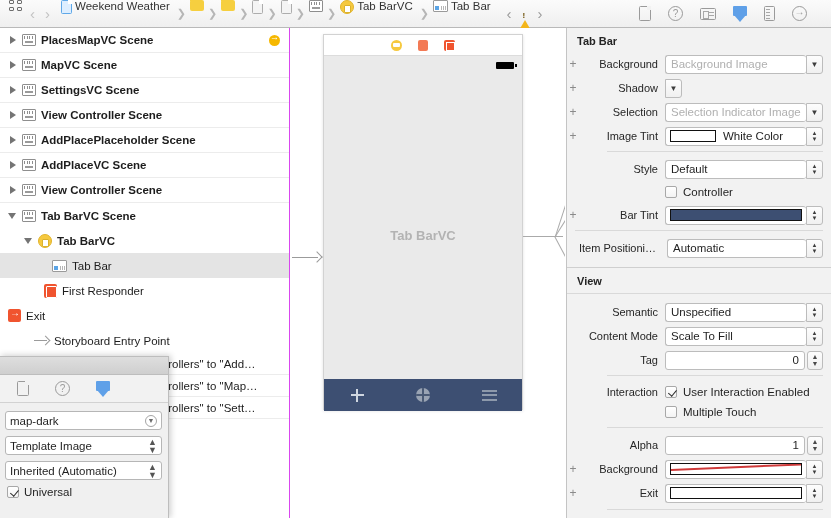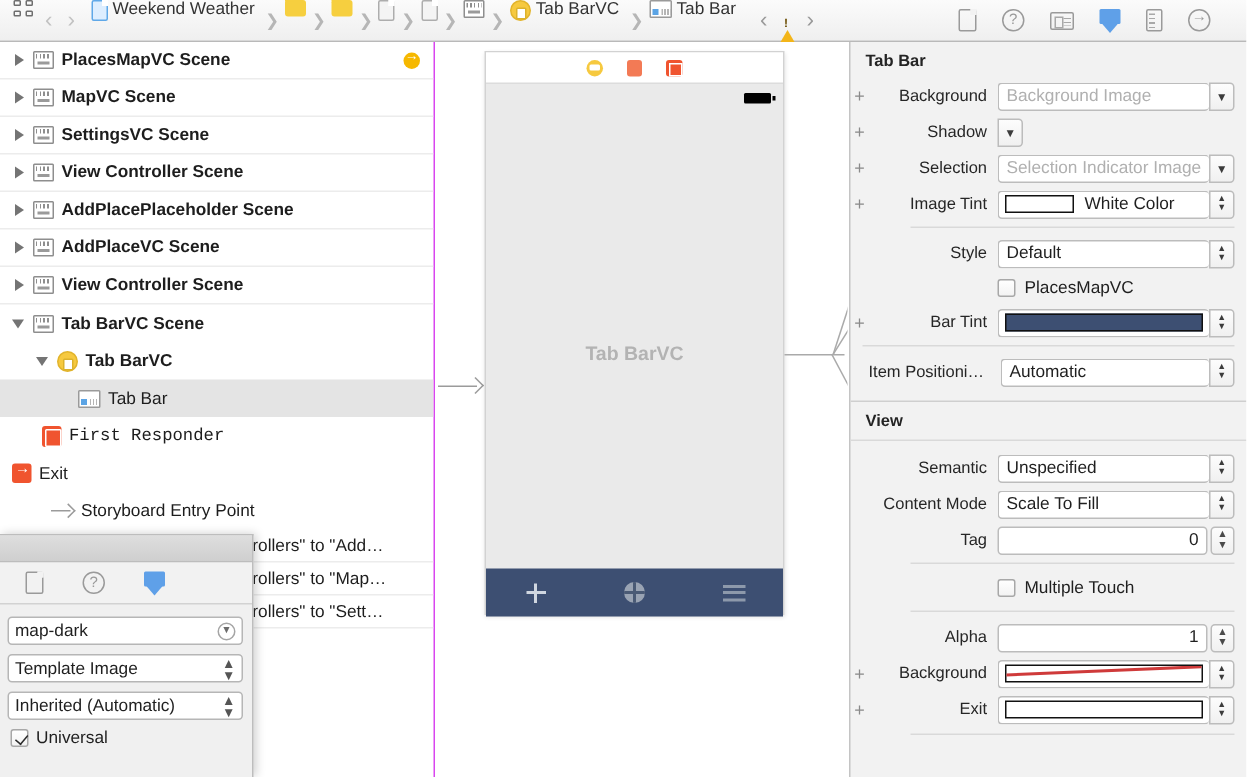--- a/index.html
+++ b/index.html
@@ -367,21 +367,21 @@
       <span class="disc open"></span>
       <span class="ico ico-vc"></span>
       <span class="lbl">Tab BarVC</span>
     </div>
 
     <div class="orow nb sel" style="padding-left:52px;">
       <span class="ico ico-tabbar"></span>
       <span class="lbl reg">Tab Bar</span>
     </div>
 
-    <div class="orow nb" style="padding-left:28px;font-family:Liberation Mono, monospace;">
+    <div class="orow nb" style="padding-left:44px;">
       <span class="ico ico-fr"></span>
       <span class="lbl reg">First Responder</span>
     </div>
 
     <div class="orow nb" style="">
       <span class="ico ico-exit"></span>
       <span class="lbl reg">Exit</span>
     </div>
 
     <div class="orow nb" style="padding-left:34px;">
@@ -523,21 +523,21 @@
           </span>
         <span class="dbtn" style="flex-direction:column;line-height:6px;font-size:6px;">▲<br>▼</span>
       </span>
     </div>
 
     <div class="chkline">
       <span class="plus empty">+</span>
       <span class="ilabel"></span>
       <span class="chkrow">
         <span class="chk"></span>
-        <span>PlacesMapVC</span>
+        <span>Controller</span>
       </span>
     </div>
 
     <div class="irow" style="margin-top:2px;">
       <span class="plus">+</span>
       <span class="ilabel">Bar Tint</span>
       <span class="ctrl">
         <span class="swatchbox">
           <span class="swatch wide navy"></span>
         </span>
@@ -588,20 +588,28 @@
       <span class="plus empty">+</span>
       <span class="ilabel">Tag</span>
       <span class="ctrl">
         <span class="textfield num">0</span>
         <span class="vbtn sep">▲<br>▼</span>
       </span>
     </div>
 
     <div class="sec-rule" style="margin:4px 8px 6px 40px;"></div>
 
+    <div class="chkline">
+      <span class="plus empty">+</span>
+      <span class="ilabel">Interaction</span>
+      <span class="chkrow">
+        <span class="chk on"></span>
+        <span>User Interaction Enabled</span>
+      </span>
+    </div>
 
     <div class="chkline">
       <span class="plus empty">+</span>
       <span class="ilabel"></span>
       <span class="chkrow">
         <span class="chk"></span>
         <span>Multiple Touch</span>
       </span>
     </div>
 

